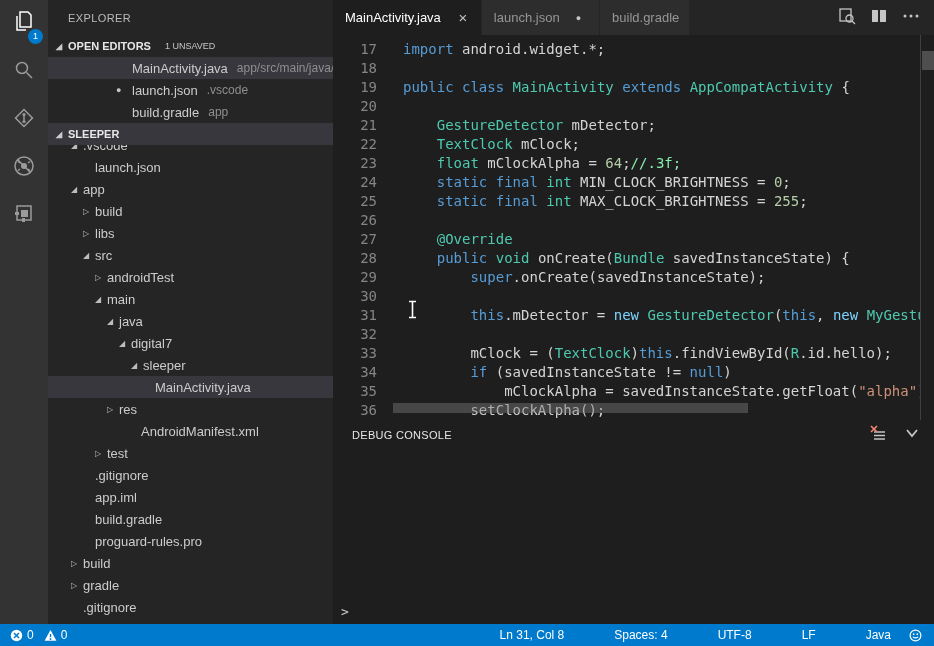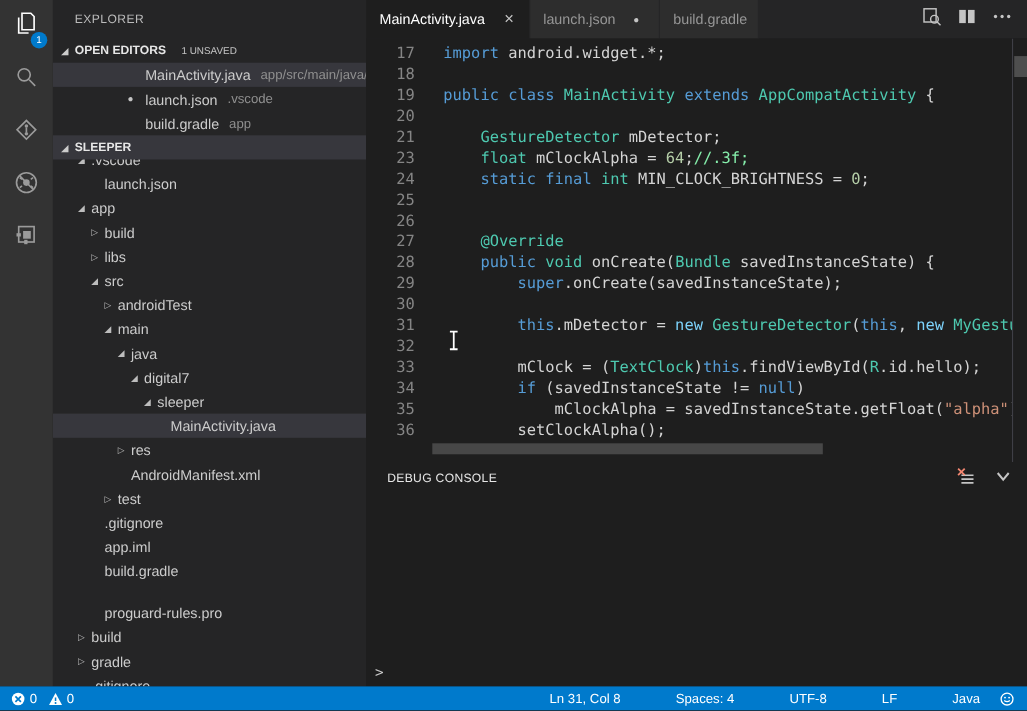--- a/index.html
+++ b/index.html
@@ -220,41 +220,41 @@
           <span class="tree-label">sleeper</span>
         </div>
         <div class="tree-row selected" style="padding-left: 95px;">
           <span class="tw"></span>
           <span class="tree-label">MainActivity.java</span>
         </div>
         <div class="tree-row" style="padding-left: 59px;">
           <span class="tw">▷</span>
           <span class="tree-label">res</span>
         </div>
-        <div class="tree-row" style="padding-left: 59px;">
+        <div class="tree-row" style="padding-left: 81px;">
           <span class="tw"></span>
           <span class="tree-label">AndroidManifest.xml</span>
         </div>
         <div class="tree-row" style="padding-left: 47px;">
           <span class="tw">▷</span>
           <span class="tree-label">test</span>
         </div>
         <div class="tree-row" style="padding-left: 35px;">
           <span class="tw"></span>
           <span class="tree-label">.gitignore</span>
         </div>
         <div class="tree-row" style="padding-left: 35px;">
           <span class="tw"></span>
           <span class="tree-label">app.iml</span>
         </div>
         <div class="tree-row" style="padding-left: 35px;">
           <span class="tw"></span>
           <span class="tree-label">build.gradle</span>
         </div>
-        <div class="tree-row" style="padding-left: 35px; margin-top: 16px;">
+        <div class="tree-row" style="padding-left: 35px;">
           <span class="tw"></span>
           <span class="tree-label">proguard-rules.pro</span>
         </div>
         <div class="tree-row" style="padding-left: 23px;">
           <span class="tw">▷</span>
           <span class="tree-label">build</span>
         </div>
         <div class="tree-row" style="padding-left: 23px;">
           <span class="tw">▷</span>
           <span class="tree-label">gradle</span>
@@ -315,23 +315,24 @@
       </div>
     </div>
 
     <div class="editor">
       <div class="code" id="code">
           <div class="cline"><span class="ln">17</span><span><span class="kw">import</span><span class="pl"> android.widget.*;</span></span></div>
           <div class="cline"><span class="ln">18</span><span></span></div>
           <div class="cline"><span class="ln">19</span><span><span class="kw">public</span><span class="pl"> </span><span class="kw">class</span><span class="pl"> </span><span class="ty">MainActivity</span><span class="pl"> </span><span class="kw">extends</span><span class="pl"> </span><span class="ty">AppCompatActivity</span><span class="pl"> {</span></span></div>
           <div class="cline"><span class="ln">20</span><span></span></div>
           <div class="cline"><span class="ln">21</span><span><span class="pl">    </span><span class="ty">GestureDetector</span><span class="pl"> mDetector;</span></span></div>
+          <div class="cline"><span class="ln">22</span><span><span class="pl">    </span><span class="ty">TextClock</span><span class="pl"> mClock;</span></span></div>
           <div class="cline"><span class="ln">23</span><span><span class="pl">    </span><span class="ty">float</span><span class="pl"> mClockAlpha = </span><span class="nu">64</span><span class="pl">;</span><span class="co">//.3f;</span></span></div>
           <div class="cline"><span class="ln">24</span><span><span class="pl">    </span><span class="kw">static</span><span class="pl"> </span><span class="kw">final</span><span class="pl"> </span><span class="ty">int</span><span class="pl"> MIN_CLOCK_BRIGHTNESS = </span><span class="nu">0</span><span class="pl">;</span></span></div>
-          <div class="cline"><span class="ln">25</span></div>
+          <div class="cline"><span class="ln">25</span><span><span class="pl">    </span><span class="kw">static</span><span class="pl"> </span><span class="kw">final</span><span class="pl"> </span><span class="ty">int</span><span class="pl"> MAX_CLOCK_BRIGHTNESS = </span><span class="nu">255</span><span class="pl">;</span></span></div>
           <div class="cline"><span class="ln">26</span><span></span></div>
           <div class="cline"><span class="ln">27</span><span><span class="pl">    </span><span class="ty">@Override</span></span></div>
           <div class="cline"><span class="ln">28</span><span><span class="pl">    </span><span class="kw">public</span><span class="pl"> </span><span class="ty">void</span><span class="pl"> onCreate(</span><span class="ty">Bundle</span><span class="pl"> savedInstanceState) {</span></span></div>
           <div class="cline"><span class="ln">29</span><span><span class="pl">        </span><span class="kw">super</span><span class="pl">.onCreate(savedInstanceState);</span></span></div>
           <div class="cline"><span class="ln">30</span></div>
           <div class="cline"><span class="ln">31</span><span><span class="pl">        </span><span class="kw">this</span><span class="pl">.mDetector = </span><span class="pu">new</span><span class="pl"> </span><span class="ty">GestureDetector</span><span class="pl">(</span><span class="kw">this</span><span class="pl">, </span><span class="pu">new</span><span class="pl"> </span><span class="ty">MyGestureListener</span></span></div>
           <div class="cline"><span class="ln">32</span><span></span></div>
           <div class="cline"><span class="ln">33</span><span><span class="pl">        mClock = (</span><span class="ty">TextClock</span><span class="pl">)</span><span class="kw">this</span><span class="pl">.findViewById(</span><span class="ty">R</span><span class="pl">.id.hello);</span></span></div>
           <div class="cline"><span class="ln">34</span><span><span class="pl">        </span><span class="kw">if</span><span class="pl"> (savedInstanceState != </span><span class="kw">null</span><span class="pl">)</span></span></div>
           <div class="cline"><span class="ln">35</span><span><span class="pl">            mClockAlpha = savedInstanceState.getFloat(</span><span class="st">"alpha"</span><span class="pl">);</span></span></div>

